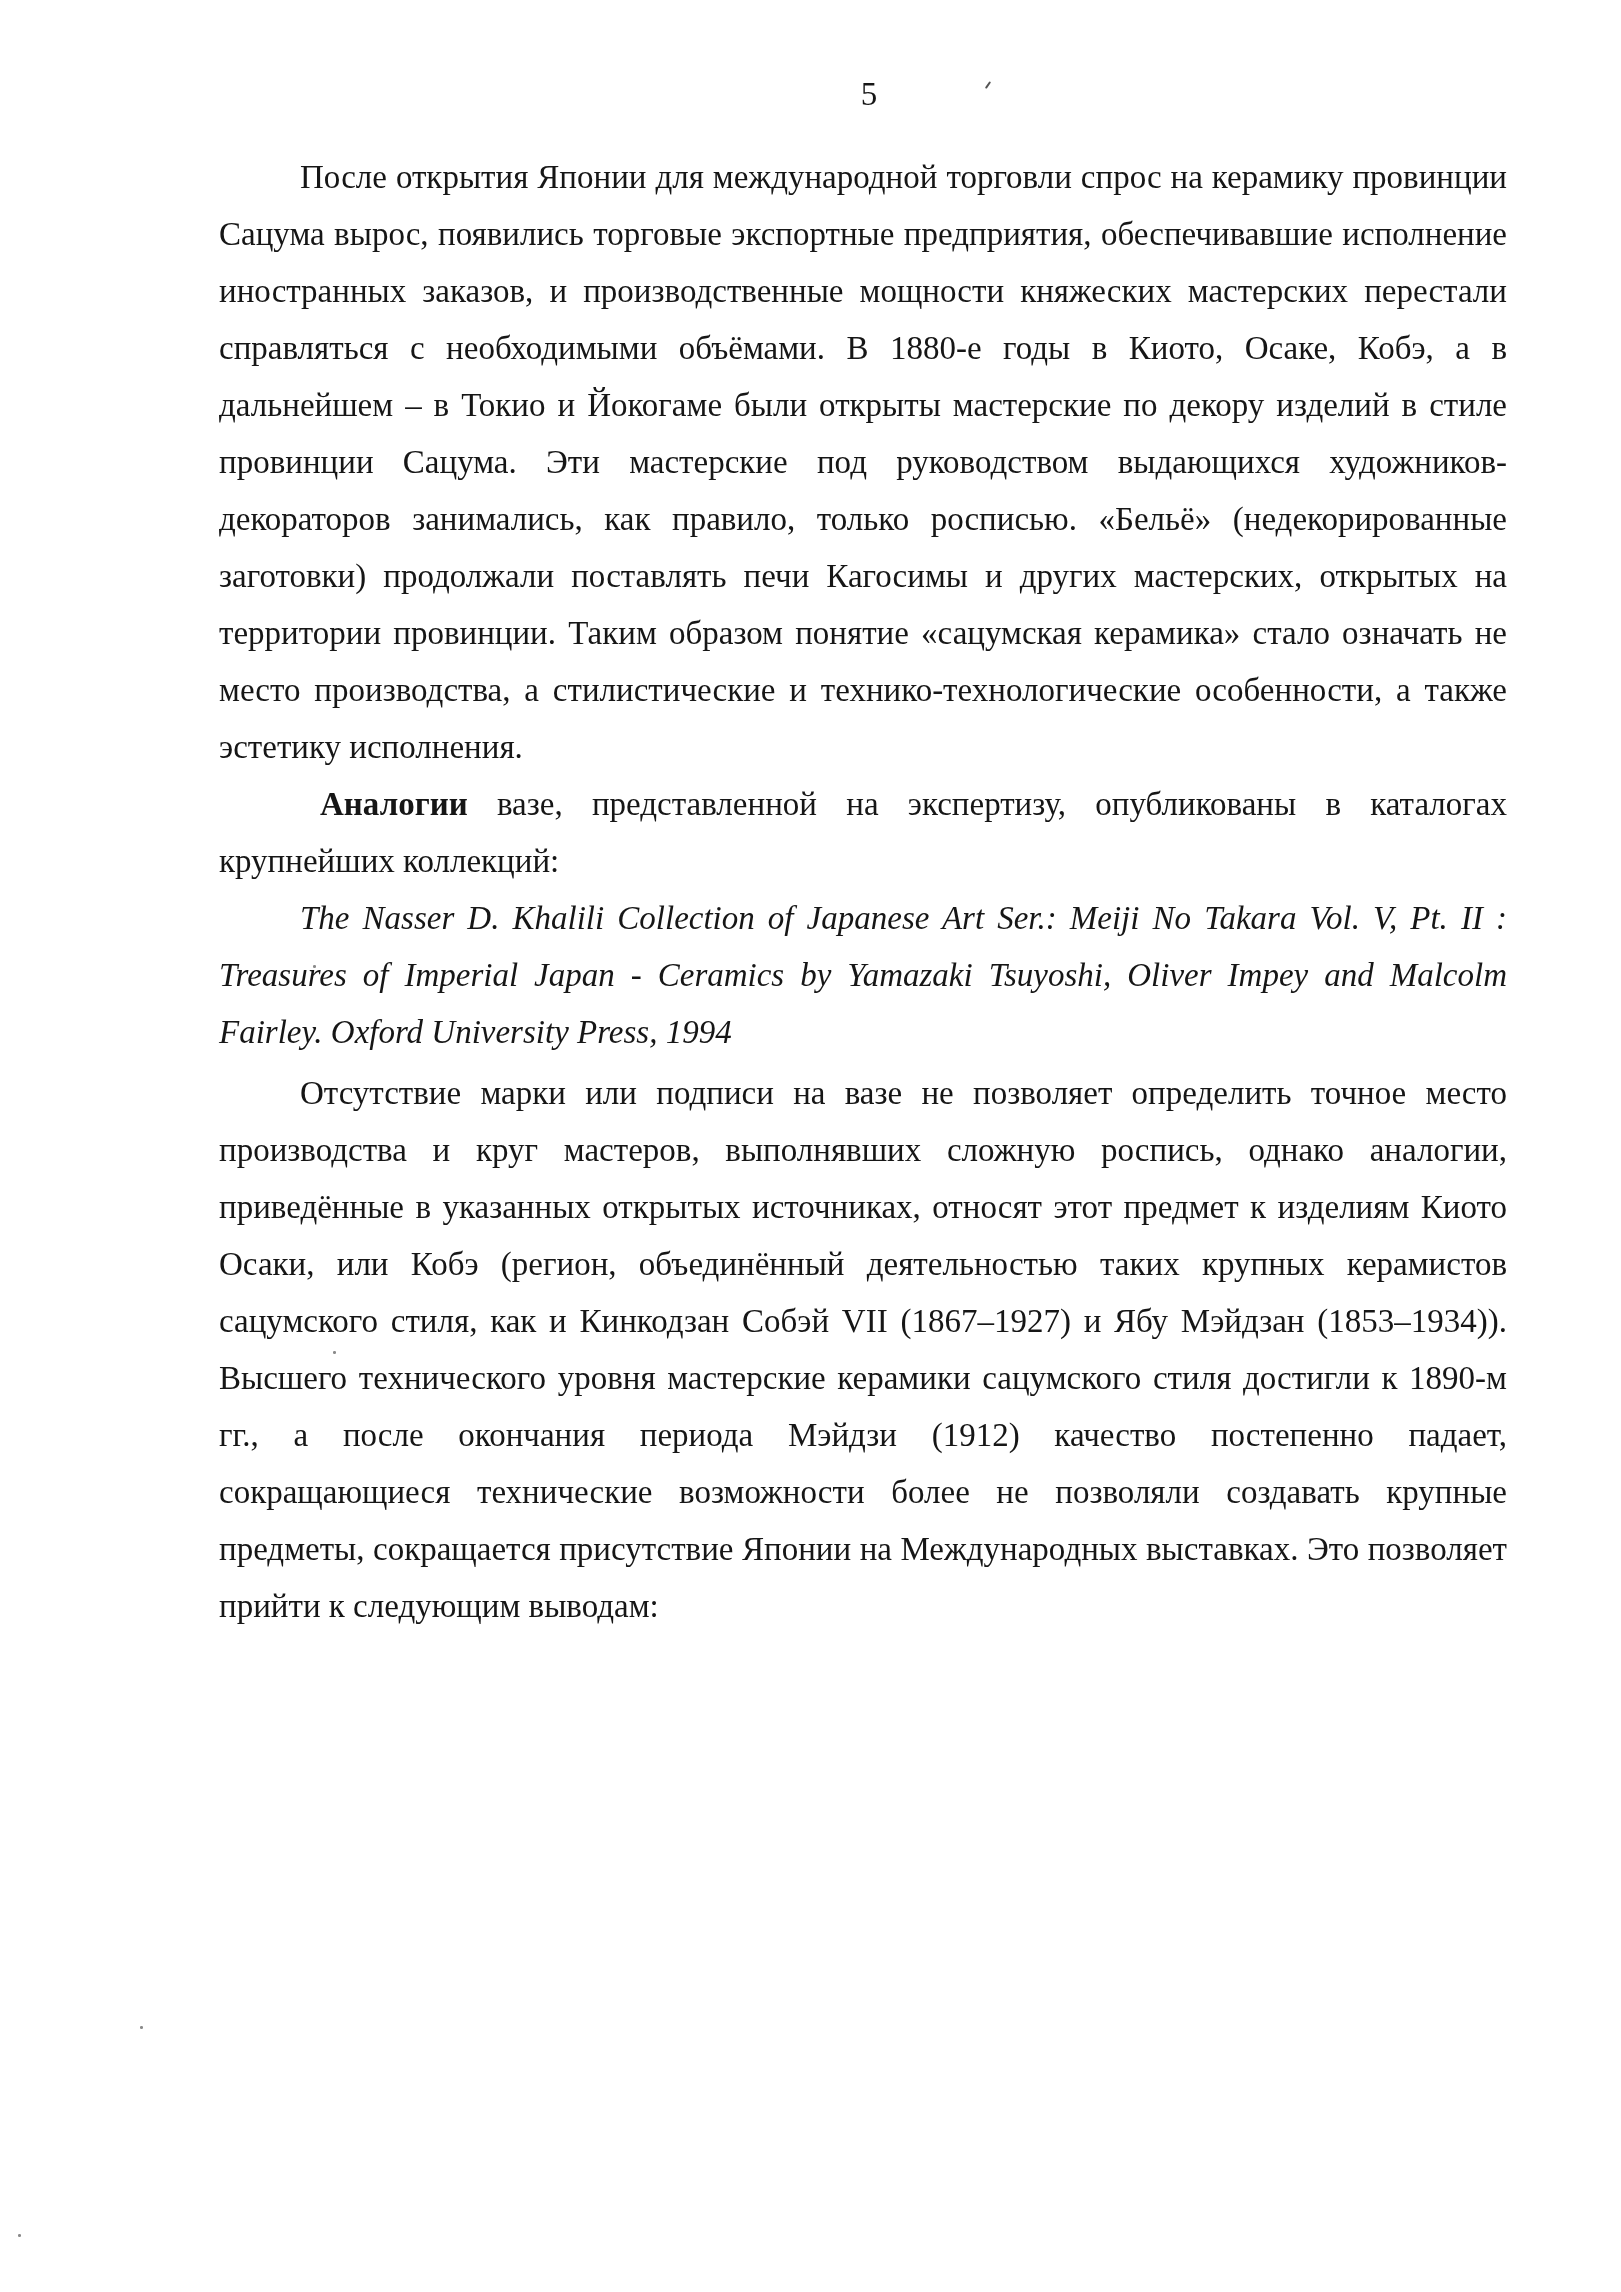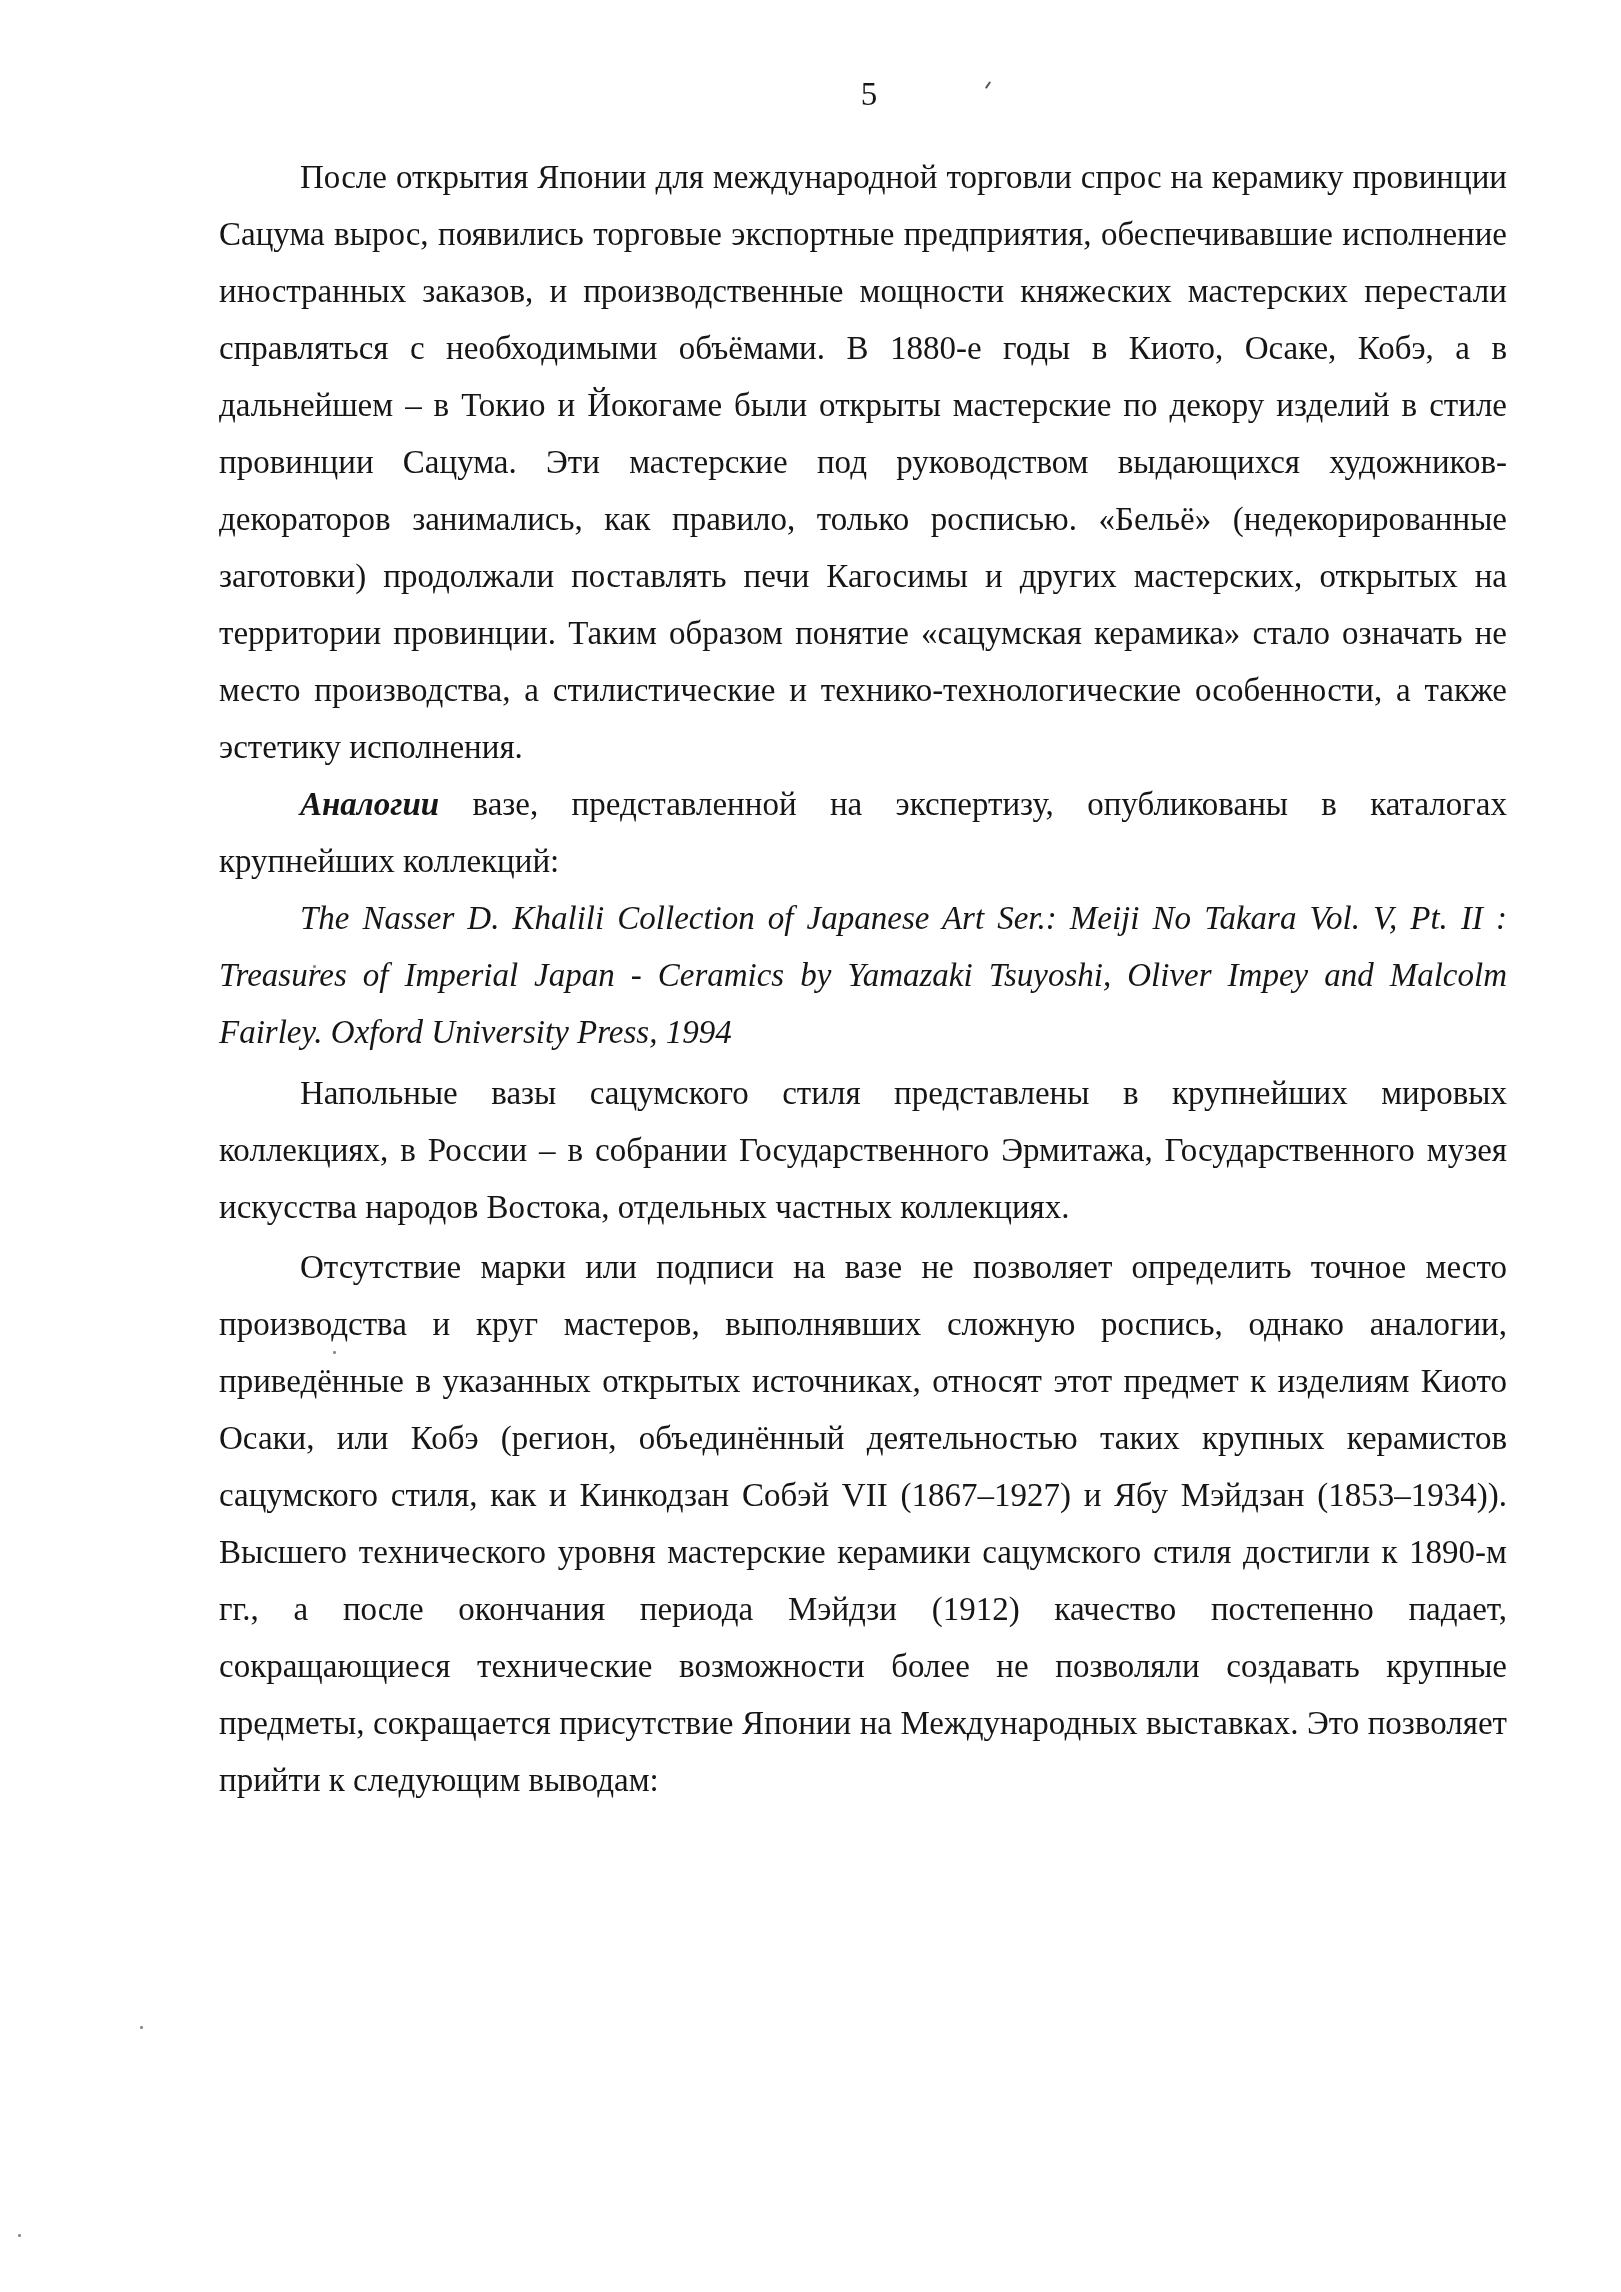--- a/index.html
+++ b/index.html
@@ -55,36 +55,35 @@
     text-indent: 81px;
   }
   .text-block p.gap {
     margin-top: 3.6px;
   }
   .text-block p.ref {
     font-style: italic;
   }
   .lead-term {
     font-weight: bold;
-    font-style: italic;
+    margin-left: 20px;
   }
 </style>
 </head>
 <body>
 
 <div class="page-number">5</div>
 <div class="scan-mark"></div>
 <div class="speck" style="top:965px;left:313px;"></div>
 <div class="speck" style="top:1351px;left:333px;"></div>
 <div class="speck" style="top:2026px;left:140px;"></div>
 <div class="speck" style="top:2234px;left:18px;"></div>
 
 <div class="text-block">
   <p>После открытия Японии для международной торговли спрос на керамику провинции Сацума вырос, появились торговые экспортные предприятия, обеспечивавшие исполнение иностранных заказов, и производственные мощности княжеских мастерских перестали справляться с необходимыми объёмами. В 1880-е годы в Киото, Осаке, Кобэ, а в дальнейшем – в Токио и Йокогаме были открыты мастерские по декору изделий в стиле провинции Сацума. Эти мастерские под руководством выдающихся художников-декораторов занимались, как правило, только росписью. «Бельё» (недекорированные заготовки) продолжали поставлять печи Кагосимы и других мастерских, открытых на территории провинции. Таким образом понятие «сацумская керамика» стало означать не место производства, а стилистические и технико-технологические особенности, а также эстетику исполнения.</p>
 
   <p><span class="lead-term">Аналогии</span><span> вазе, представленной на экспертизу, опубликованы в каталогах крупнейших коллекций:</span></p>
 
   <p class="ref">The Nasser D. Khalili Collection of Japanese Art Ser.: Meiji No Takara Vol. V, Pt. II : Treasures of Imperial Japan - Ceramics by Yamazaki Tsuyoshi, Oliver Impey and Malcolm Fairley. Oxford University Press, 1994</p>
 
-  <p class="gap">Напольные вазы сацумского стиля представлены в крупнейших мировых коллекциях, в России – в собрании Государственного Эрмитажа, Государственного музея искусства народов Востока, отдельных частных коллекциях.</p>
   <p class="gap">Отсутствие марки или подписи на вазе не позволяет определить точное место производства и круг мастеров, выполнявших сложную роспись, однако аналогии, приведённые в указанных открытых источниках, относят этот предмет к изделиям Киото Осаки, или Кобэ (регион, объединённый деятельностью таких крупных керамистов сацумского стиля, как и Кинкодзан Собэй VII (1867–1927) и Ябу Мэйдзан (1853–1934)). Высшего технического уровня мастерские керамики сацумского стиля достигли к 1890-м гг., а после окончания периода Мэйдзи (1912) качество постепенно падает, сокращающиеся технические возможности более не позволяли создавать крупные предметы, сокращается присутствие Японии на Международных выставках.  Это позволяет прийти к следующим выводам:</p>
 </div>
 
 
 </body></html>

